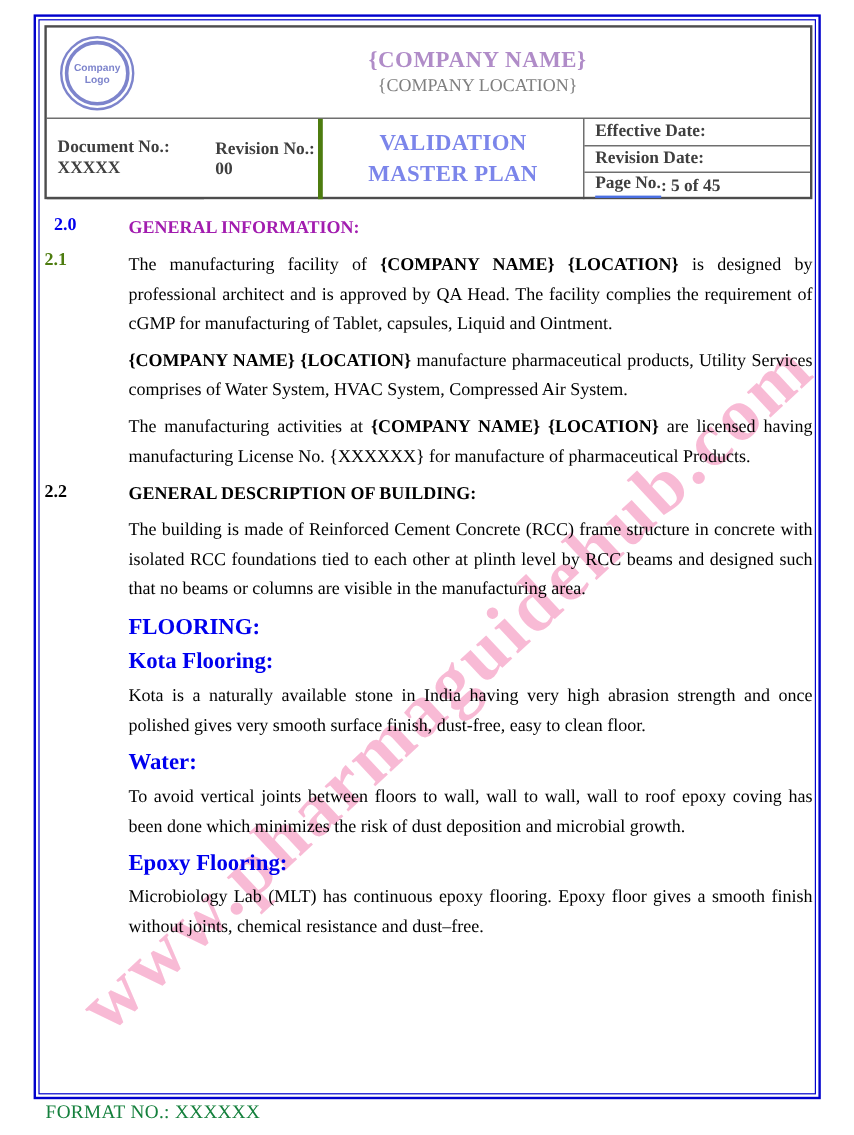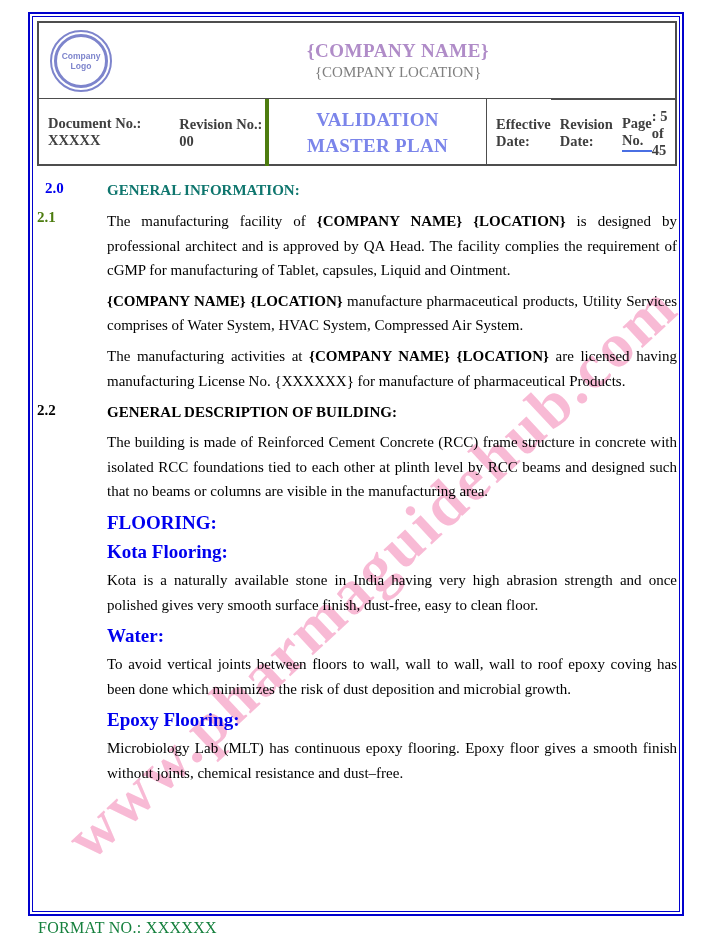--- a/index.html
+++ b/index.html
@@ -34,21 +34,21 @@
   .company-location{font-size:15px;color:#7f7f7f;margin-top:2px;}
 
   .hdr-grid{display:flex;height:67px;}
   .col-left{flex:0 0 230px;display:flex;flex-direction:row;border-right:4px solid #4d7c0f;box-sizing:border-box;}
   .col-left .cell{display:flex;align-items:center;padding-left:9px;box-sizing:border-box;}
   .cell-docno{flex:40;border-bottom:1px solid #4d4d4d;}
   .cell-revno{flex:28;}
   .col-mid{flex:0 0 218px;border-right:1px solid #4d4d4d;box-sizing:border-box;
            display:flex;align-items:center;justify-content:center;text-align:center;padding:0 6px;}
   .vmp-title{font-size:19px;font-weight:bold;color:#7b85ea;line-height:26px;letter-spacing:.3px;}
-  .col-right{flex:1;display:flex;flex-direction:row;}
+  .col-right{flex:1;display:flex;flex-direction:column;}
   .col-right .cell{flex:1;display:flex;align-items:center;padding-left:9px;box-sizing:border-box;}
   .col-right .cell + .cell{border-top:1px solid #4d4d4d;}
   .hdr-label{font-size:14.5px;font-weight:bold;color:#3f3f3f;}
   .pglink{border-bottom:2px solid #4a6fe3;padding-bottom:1px;}
 
   
   .doc-body{margin:14px 4px 0 0;width:640px;}
   .sec{position:relative;padding-left:70px;margin-bottom:9px;}
   .num{position:absolute;left:0;top:0;font-size:15px;font-weight:bold;}
   .sec-head{font-size:15px;font-weight:bold;line-height:20px;margin-bottom:8px;}
@@ -97,21 +97,21 @@
           <span class="pglink">Page No.</span>
             <span>: 5 of 45</span>
         </div>
       </div>
     </div>
   </div>
 
   <div class="doc-body" id="sections">
       <div class="sec">
         <div class="num" style="color: rgb(0, 0, 238); margin-left: 8px;">2.0</div>
-        <div class="sec-head"><span style="color: #0f766e;">GENERAL INFORMATION:</span></div>
+        <div class="sec-head"><span style="color: #a21caf;">GENERAL INFORMATION:</span></div>
       </div>
       <div class="sec">
         <div class="num" style="color: #4d7c0f;">2.1</div>
         <div class="para"><span>The manufacturing facility of </span><span class="b">{COMPANY NAME} {LOCATION}</span><span> is designed by professional architect and is approved by QA Head. The facility complies the requirement of cGMP for manufacturing of Tablet, capsules, Liquid and Ointment.</span></div>
         <div class="para"><span class="b">{COMPANY NAME} {LOCATION}</span><span> manufacture pharmaceutical products, Utility Services comprises of Water System, HVAC System, Compressed Air System.</span></div>
         <div class="para"><span>The manufacturing activities at </span><span class="b">{COMPANY NAME} {LOCATION}</span><span> are licensed having manufacturing License No. {XXXXXX} for manufacture of pharmaceutical Products.</span></div>
       </div>
       <div class="sec">
         <div class="num" style="color: rgb(0, 0, 0);">2.2</div>
         <div class="sec-head"><span style="color: rgb(0, 0, 0);">GENERAL DESCRIPTION OF BUILDING:</span></div>

